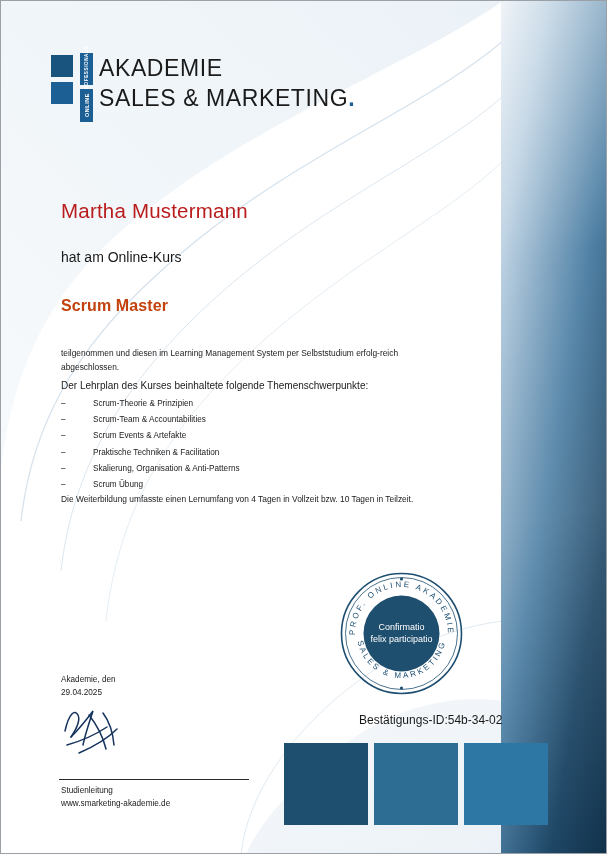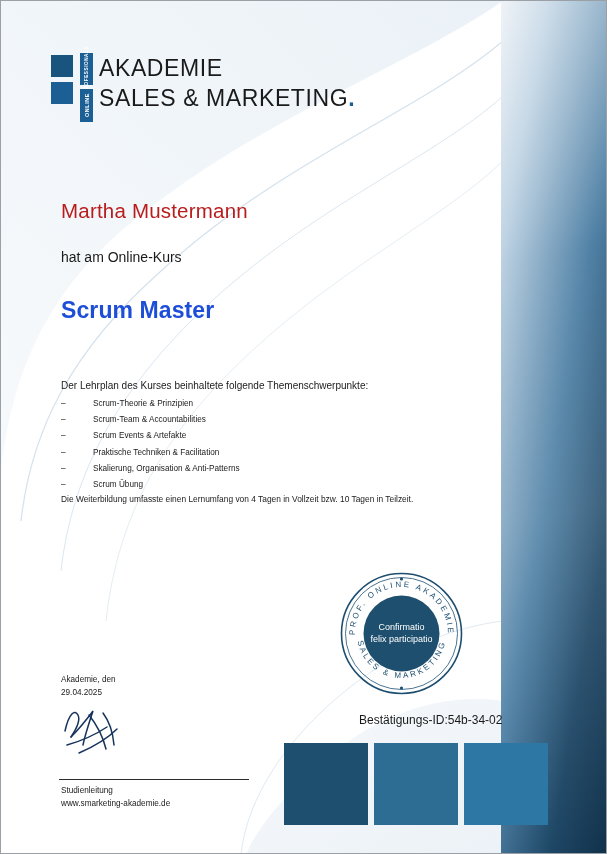--- a/index.html
+++ b/index.html
@@ -130,23 +130,23 @@
     position: absolute;
     left: 60px;
     top: 248px;
     font-size: 14px;
     color: #1a1a1a;
   }
   .course-title {
     position: absolute;
     left: 60px;
     top: 296px;
-    font-size: 23px;
+    font-size: 16px;
     font-weight: bold;
-    color: #1d4ed8;
+    color: #c2410c;
     letter-spacing: 0.1px;
   }
   .body-text {
     position: absolute;
     left: 60px;
     top: 345px;
     width: 375px;
     font-size: 8.4px;
     line-height: 1.72;
     color: #1a1a1a;
@@ -295,20 +295,21 @@
       <div class="logo-stack">
         <div class="logo-line1">AKADEMIE</div>
         <div class="logo-line2"><span>SALES &amp; MARKETING</span><span class="logo-dot">.</span></div>
       </div>
     </div>
 
     <div class="recipient">Martha Mustermann</div>
     <div class="subline">hat am Online-Kurs</div>
     <div class="course-title">Scrum Master</div>
 
+    <div class="body-text">teilgenommen und diesen im Learning Management System per Selbststudium erfolg-reich abgeschlossen.</div>
     <div class="body-text2">Der Lehrplan des Kurses beinhaltete folgende Themenschwerpunkte:</div>
 
     <div class="topics">
       <div class="topic-row">
         <div class="topic-dash">–</div>
         <div>Scrum-Theorie &amp; Prinzipien</div>
       </div>
       <div class="topic-row">
         <div class="topic-dash">–</div>
         <div>Scrum-Team &amp; Accountabilities</div>

